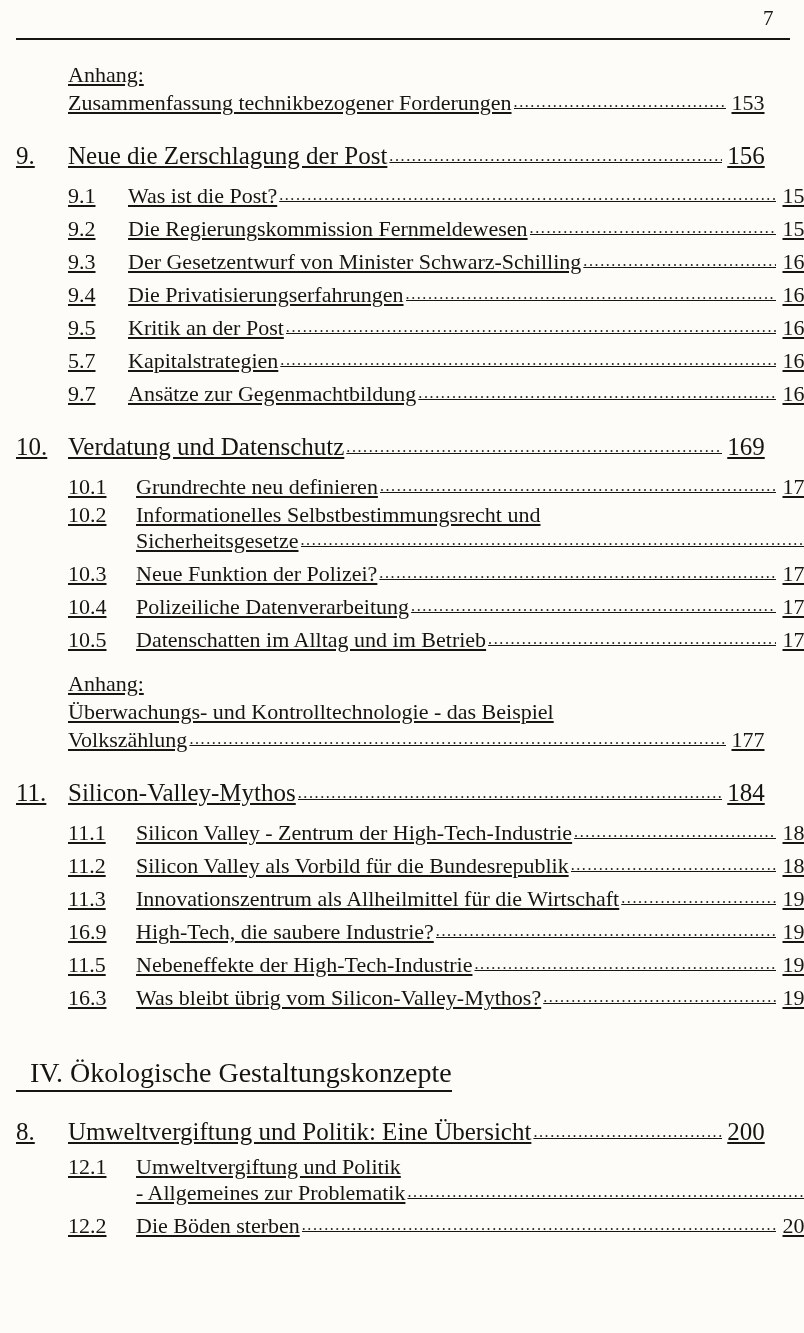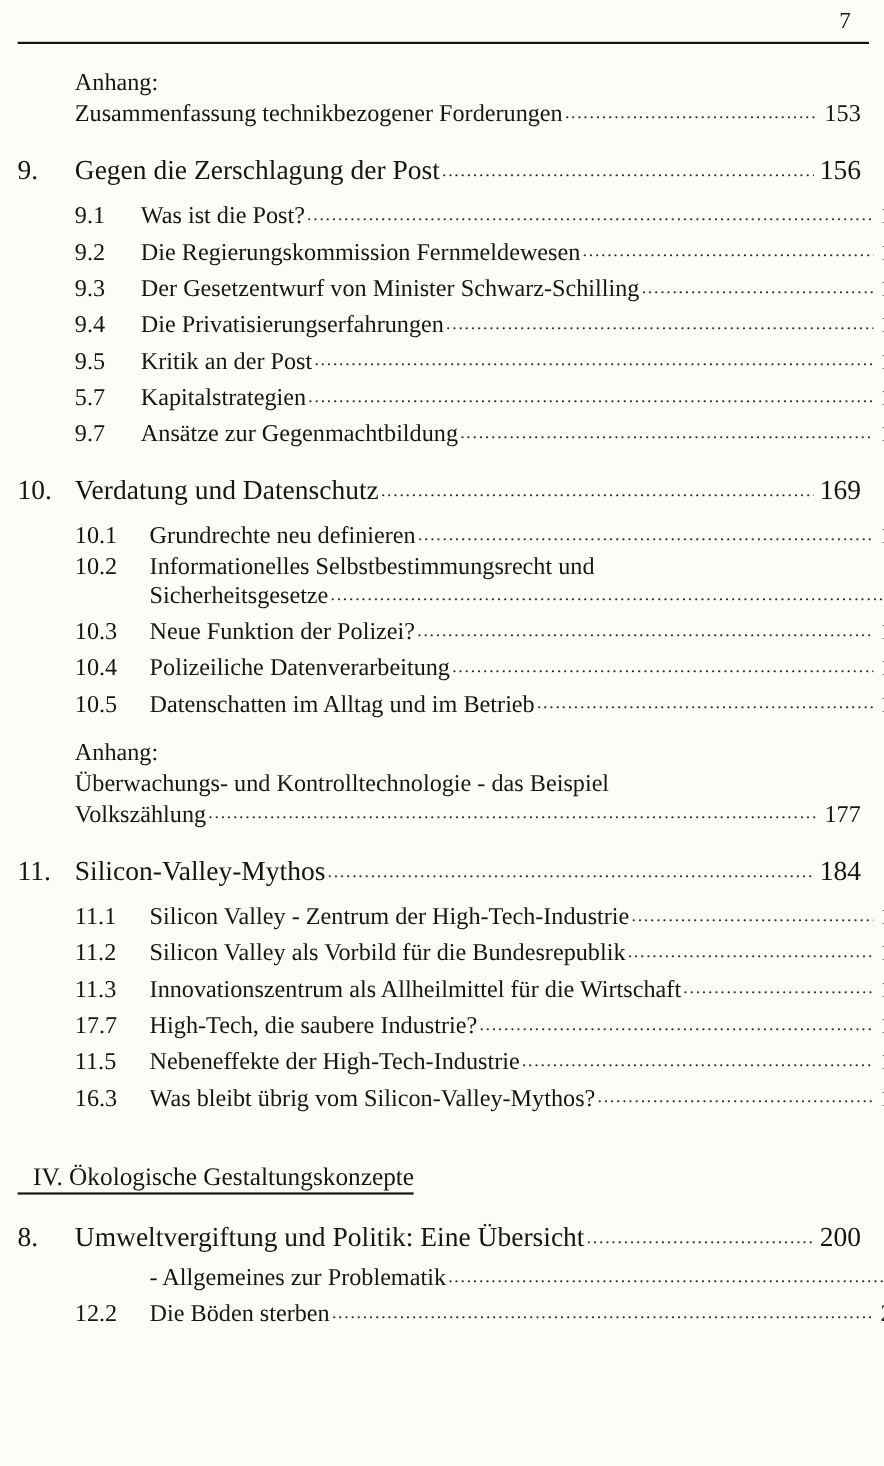--- a/index.html
+++ b/index.html
@@ -33,21 +33,22 @@
     letter-spacing: 0.5px;
   }
   .rule {
     position: absolute;
     left: 16px;
     right: 14px;
     top: 38px;
     border-top: 2px solid #17150f;
   }
   .content {
-    padding: 0 18px 0 16px;
+    padding: 0 36px 0 16px;
+    text-decoration: underline;
   }
 
   
   .entry {
     display: flex;
     align-items: baseline;
     width: 100%;
   }
   .num {
     flex: 0 0 auto;
@@ -107,21 +108,21 @@
     padding-left: 52px;
     font-size: 22px;
     margin-top: 18px;
   }
   .appendix .line1 {
     margin-bottom: 2px;
   }
 
   
   .part-heading {
-    font-size: 23px;
+    font-size: 28px;
     margin-top: 46px;
     padding-left: 14px;
     display: inline-block;
     border-bottom: 2px solid #17150f;
     padding-bottom: 1px;
   }
   .part-wrap {
     padding-left: 0;
   }
 
@@ -160,21 +161,21 @@
       <div class="line1">Anhang:</div>
       <div class="entry">
         <span class="title">Zusammenfassung technikbezogener Forderungen</span>
         <span class="leader">................................................................................................................................................................</span>
         <span class="page-no">153</span>
       </div>
     </div>
 
     <div class="entry chapter">
       <span class="num">9.</span>
-      <span class="title">Gegen die Zerschlagung der Post</span>
+      <span class="title">Neue die Zerschlagung der Post</span>
       <span class="leader">................................................................................................................................................................</span>
       <span class="page-no">156</span>
     </div>
 
     <div class="spacer-sm"></div>
 
     <div class="entry section">
       <span class="num">9.1</span>
       <span class="title">Was ist die Post?</span>
       <span class="leader">................................................................................................................................................................</span>
@@ -295,21 +296,21 @@
       <span class="leader">................................................................................................................................................................</span>
       <span class="page-no">188</span>
     </div>
     <div class="entry section wide">
       <span class="num">11.3</span>
       <span class="title">Innovationszentrum als Allheilmittel für die Wirtschaft</span>
       <span class="leader">................................................................................................................................................................</span>
       <span class="page-no">191</span>
     </div>
     <div class="entry section wide">
-      <span class="num">17.7</span>
+      <span class="num">16.9</span>
       <span class="title">High-Tech, die saubere Industrie?</span>
       <span class="leader">................................................................................................................................................................</span>
       <span class="page-no">194</span>
     </div>
     <div class="entry section wide">
       <span class="num">11.5</span>
       <span class="title">Nebeneffekte der High-Tech-Industrie</span>
       <span class="leader">................................................................................................................................................................</span>
       <span class="page-no">196</span>
     </div>
@@ -327,20 +328,24 @@
     <div class="entry chapter">
       <span class="num">8.</span>
       <span class="title">Umweltvergiftung und Politik: Eine Übersicht</span>
       <span class="leader">................................................................................................................................................................</span>
       <span class="page-no">200</span>
     </div>
 
     <div class="spacer-sm"></div>
 
     <div class="twoline">
+      <div class="first">
+        <span class="num">12.1</span>
+        <span class="title">Umweltvergiftung und Politik</span>
+      </div>
       <div class="second entry">
         <span class="title">- Allgemeines zur Problematik</span>
         <span class="leader">................................................................................................................................................................</span>
 
       </div>
     </div>
 
     <div class="entry section wide">
       <span class="num">12.2</span>
       <span class="title">Die Böden sterben</span>

